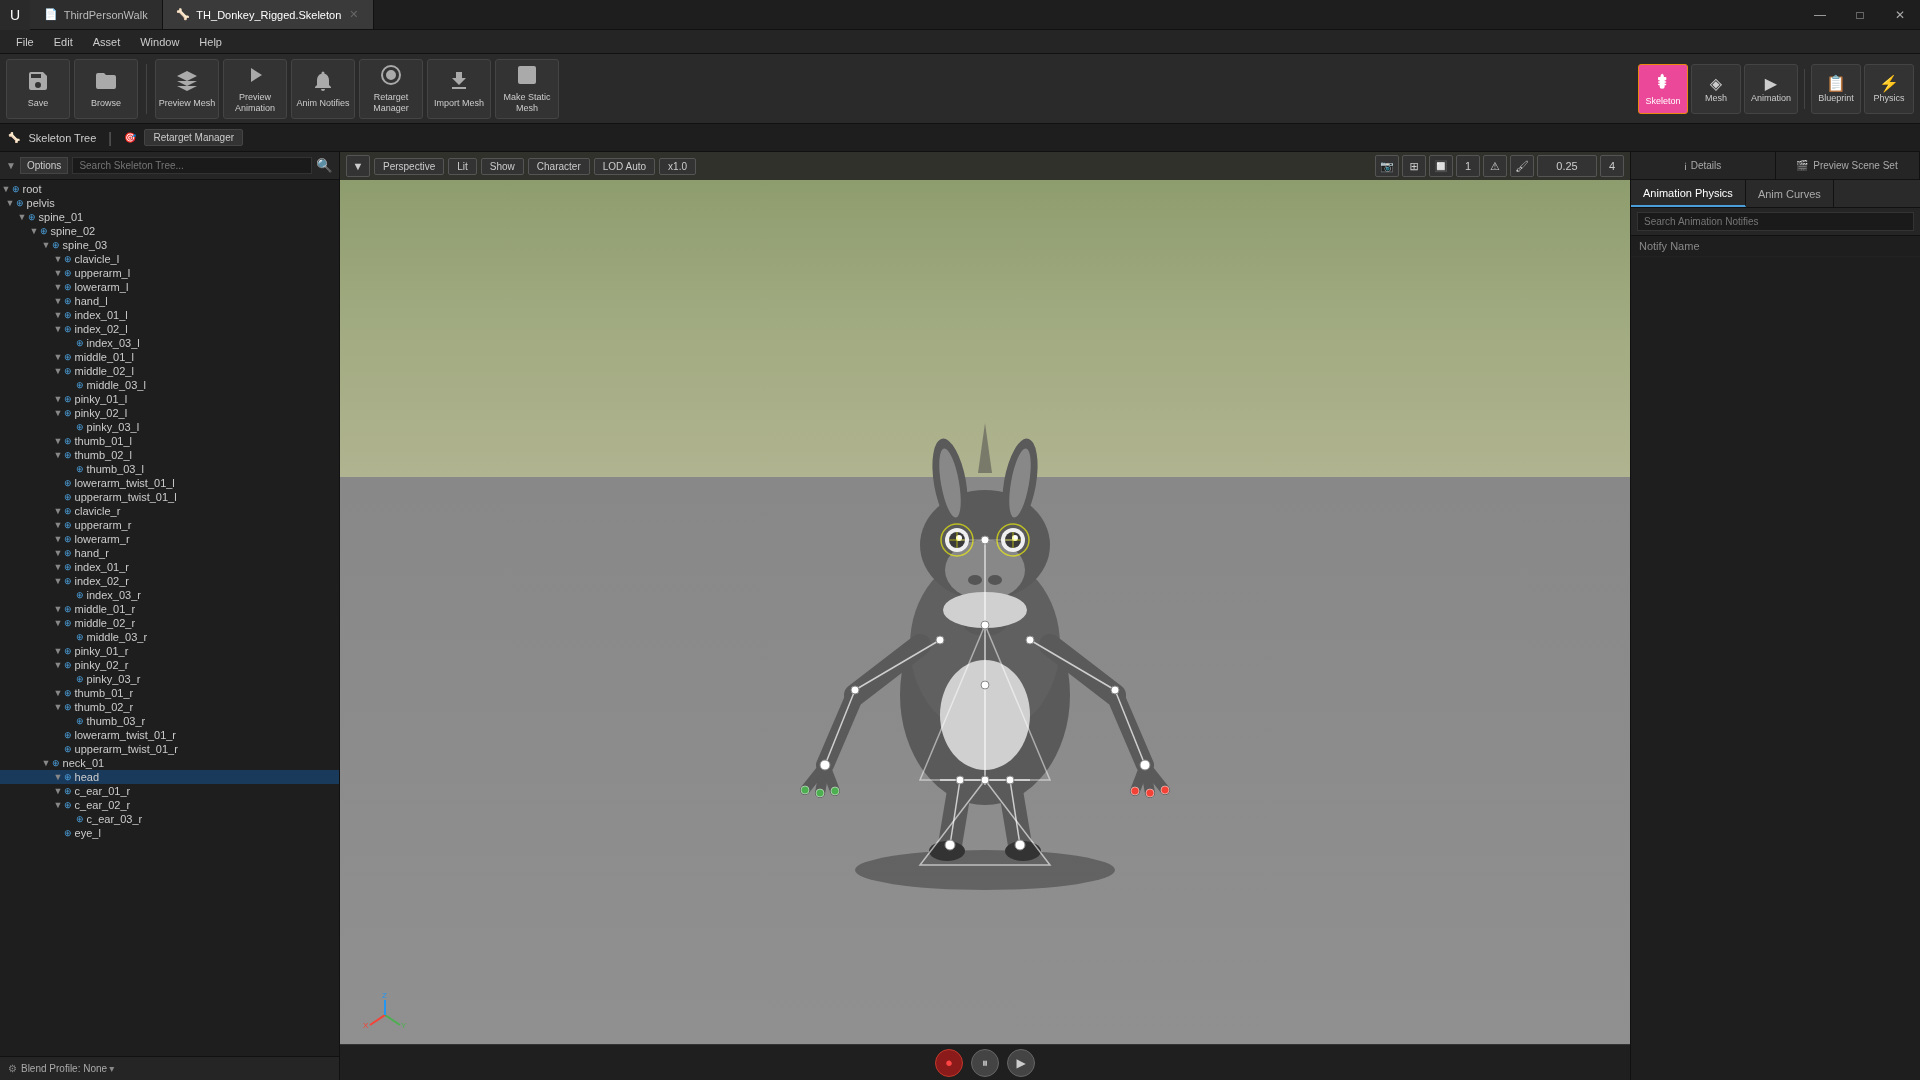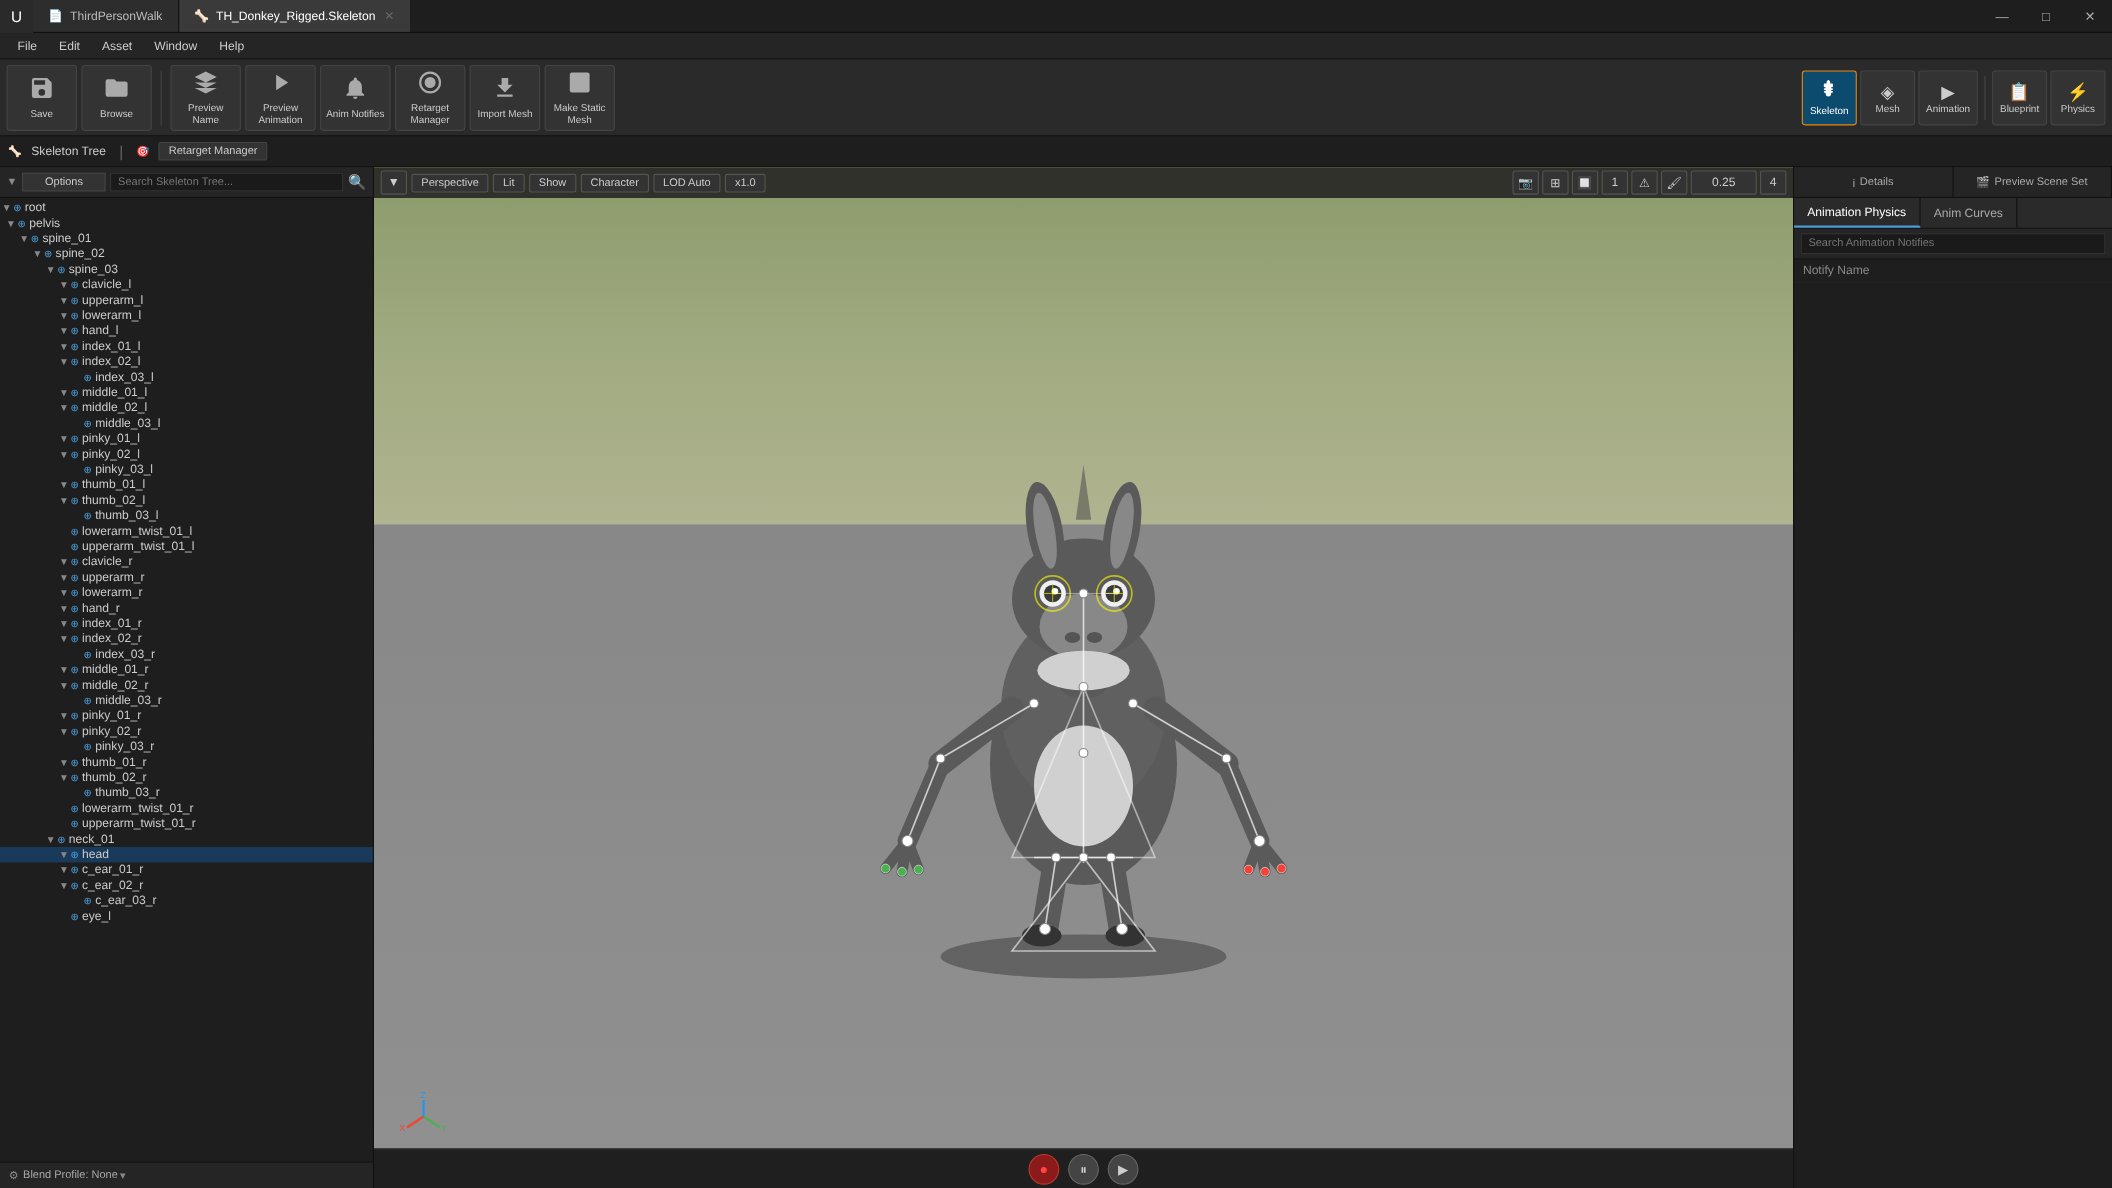--- a/index.html
+++ b/index.html
@@ -40,21 +40,21 @@
 
     
     #right-toolbar {
       margin-left: auto; display: flex; align-items: center; gap: 3px;
     }
     .mode-btn {
       display: flex; flex-direction: column; align-items: center; justify-content: center;
       min-width: 50px; height: 50px; background: #333; border: 1px solid #444; border-radius: 3px;
       cursor: pointer; color: #ccc; font-size: 9px; text-align: center; padding: 2px 6px;
     }
-    .mode-btn.active { background: #0c4a6e; border-color: #e8880e; color: #fff; }
+    .mode-btn.active { background: #ec4899; border-color: #e8880e; color: #fff; }
     .mode-btn .icon { font-size: 16px; }
 
     
     #skeleton-header {
       height: 28px; background: #1e1e1e; display: flex; align-items: center; padding: 0 8px;
       border-bottom: 1px solid #111; gap: 8px;
     }
     .skeleton-label { color: #ccc; font-size: 11px; }
     .retarget-btn { background: #333; border: 1px solid #444; padding: 2px 8px; color: #ccc; font-size: 10px; cursor: pointer; border-radius: 2px; }
 
@@ -69,21 +69,21 @@
       display: flex; flex-direction: column;
     }
     #tree-toolbar {
       height: 28px; background: #252525; display: flex; align-items: center; padding: 0 6px; gap: 4px;
       border-bottom: 1px solid #111;
     }
     #tree-search {
       flex: 1; background: #1a1a1a; border: 1px solid #333; color: #ccc; padding: 2px 6px; font-size: 10px;
     }
     .search-btn { background: none; border: none; color: #888; cursor: pointer; }
-    .options-btn { background: #333; border: 1px solid #444; color: #ccc; font-size: 10px; padding: 2px 20px; cursor: pointer; }
+    .options-btn { background: #333; border: 1px solid #444; color: #ccc; font-size: 10px; padding: 2px 6px; cursor: pointer; }
     #tree-content { flex: 1; overflow-y: auto; padding: 2px 0; }
     .tree-item { display: flex; align-items: center; padding: 1px 0; cursor: pointer; white-space: nowrap; font-size: 11px; }
     .tree-item.selected { background: #1a3a5c; }
     .tree-expand { width: 12px; color: #888; font-size: 9px; text-align: center; flex-shrink: 0; }
     .tree-icon { color: #4a9eda; margin-right: 3px; font-size: 10px; }
     .tree-text { color: #ccc; }
     #blend-profile {
       height: 24px; background: #252525; display: flex; align-items: center; padding: 0 8px;
       border-top: 1px solid #111; font-size: 10px; color: #aaa;
     }
@@ -200,21 +200,21 @@
     </div>
     <div class="label">Browse</div>
   </div>
   <div class="toolbar-sep"></div>
   <div class="tool-btn">
     <div class="icon">
       <svg width="24" height="24" viewBox="0 0 24 24" fill="#aaa">
           <path d="M12 2L2 7l10 5 10-5-10-5zM2 17l10 5 10-5M2 12l10 5 10-5"></path>
         </svg>
     </div>
-    <div class="label">Preview Name</div>
+    <div class="label">Preview Mesh</div>
   </div>
   <div class="tool-btn">
     <div class="icon">
       <svg width="24" height="24" viewBox="0 0 24 24" fill="#aaa">
           <path d="M8 5v14l11-7z"></path>
         </svg>
     </div>
     <div class="label">Preview Animation</div>
   </div>
   <div class="tool-btn">

